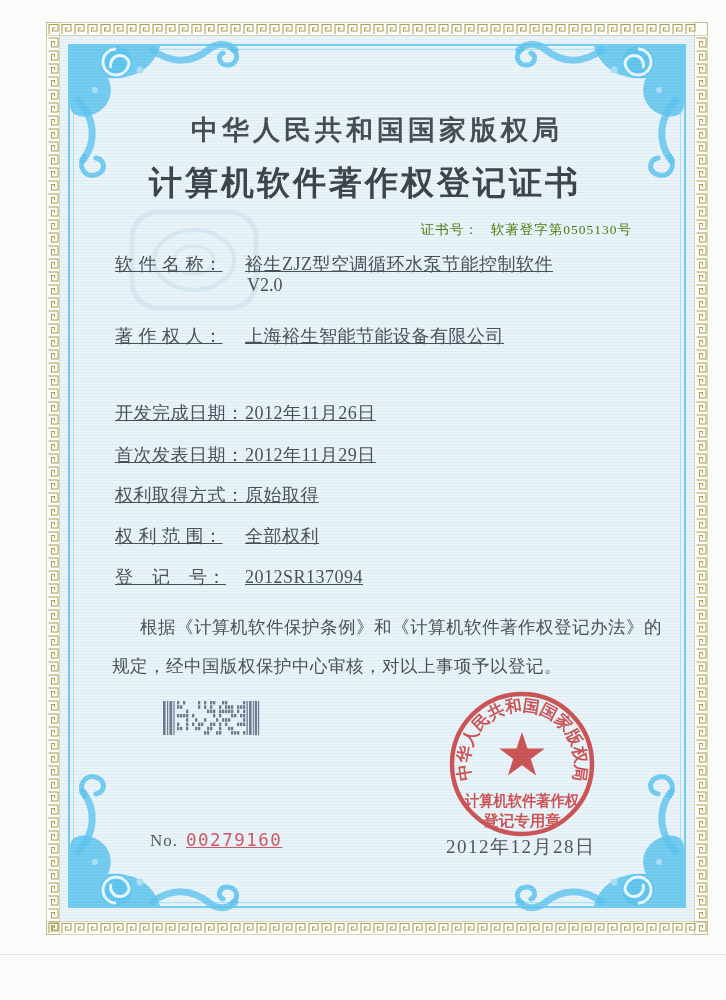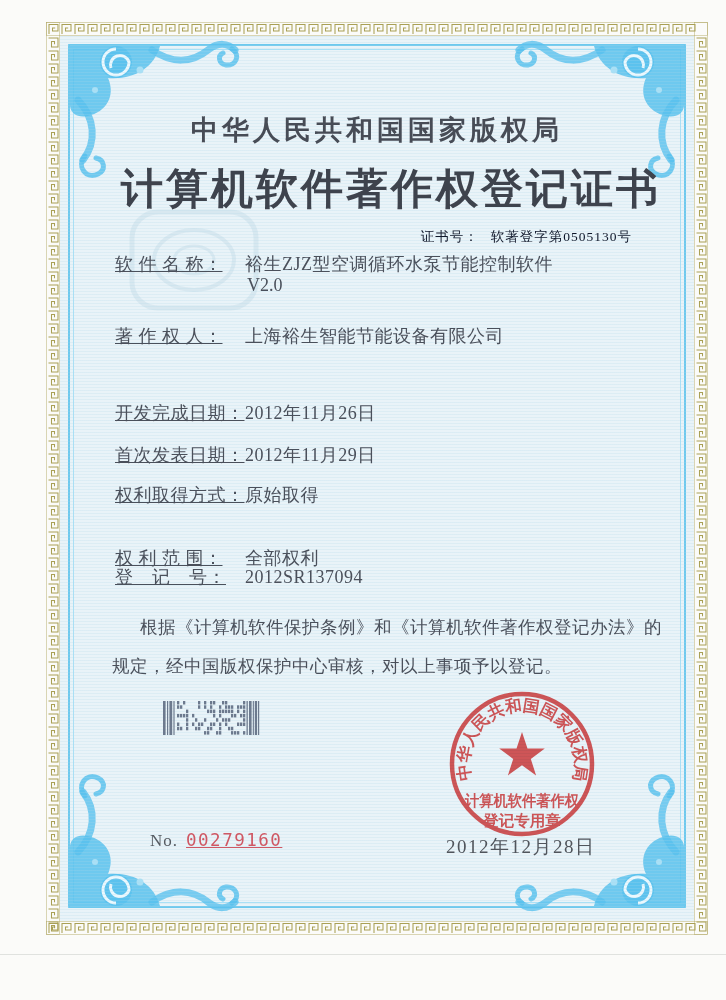--- a/index.html
+++ b/index.html
@@ -28,26 +28,26 @@
   .paper-texture{
     position:absolute;left:60px;top:36px;width:634px;height:885px;
     background:repeating-linear-gradient(180deg,rgba(173,214,231,.22) 0 1px,rgba(255,255,255,0) 1px 3px);
     pointer-events:none;
   }
   .scan-edge{position:absolute;left:0;top:954px;width:726px;height:1px;background:#d9dcd8;opacity:.8;}
 
   
   .txt{position:absolute;color:var(--ink,#4a505b);white-space:nowrap;}
   .authority{left:69px;top:112px;width:616px;text-align:center;font-size:27px;letter-spacing:4px;font-weight:600;color:#474c56;}
-  .cert-title{left:69px;top:161px;width:592px;text-align:right;font-size:42px;letter-spacing:3px;font-weight:bold;color:#3e434d;}
-  .certno-row{top:221px;right:94px;font-size:13.5px;color:#0f172a;letter-spacing:1px;margin-top:7px;}
+  .cert-title{left:69px;top:161px;width:592px;text-align:center;font-size:33px;letter-spacing:3px;font-weight:bold;color:#3e434d;}
+  .certno-row{top:221px;right:94px;font-size:13.5px;color:#4d7c0f;letter-spacing:1px;}
   .certno-row .val{margin-left:12px;}
   .field-row{left:115px;font-size:18px;}
   .field-row .lbl{display:inline-block;width:130px;letter-spacing:.5px;text-decoration:underline;}
-  .field-row .val{letter-spacing:.5px;}
+  .field-row .val{letter-spacing:.5px;text-decoration:underline;}
   .val2{left:247px;top:275px;font-size:18px;}
   .stmt{font-size:17.5px;letter-spacing:.5px;}
   .serial{top:830px;left:150px;font-size:17px;color:#565b62;letter-spacing:1px;}
   .serial .num{font-family:"DejaVu Sans Mono",monospace;color:var(--serial-red,#cf5864);font-size:17.5px;letter-spacing:1.5px;margin-left:8px;text-decoration:underline;}
   .issue-date{top:834px;left:446px;font-size:19px;letter-spacing:1.5px;color:#50555c;}
 
   
   .barcode{position:absolute;left:163px;top:701px;width:97px;height:34px;opacity:.88;}
 
   
@@ -357,21 +357,21 @@
 </div>
 <div class="txt field-row" style="top:401px">
   <span class="lbl">开发完成日期：</span><span class="val">2012年11月26日</span>
 </div>
 <div class="txt field-row" style="top:443px">
   <span class="lbl">首次发表日期：</span><span class="val">2012年11月29日</span>
 </div>
 <div class="txt field-row" style="top:483px">
   <span class="lbl">权利取得方式：</span><span class="val">原始取得</span>
 </div>
-<div class="txt field-row" style="top:546px">
+<div class="txt field-row" style="top:524px">
   <span class="lbl">权 利 范 围：</span><span class="val">全部权利</span>
 </div>
 <div class="txt field-row" style="top:565px">
   <span class="lbl">登　记　号：</span><span class="val">2012SR137094</span>
 </div>
 
 <div class="txt stmt" style="left:140px;top:615px">根据《计算机软件保护条例》和《计算机软件著作权登记办法》的</div>
 <div class="txt stmt" style="left:112px;top:654px">规定，经中国版权保护中心审核，对以上事项予以登记。</div>
 
 <svg class="barcode" viewBox="0 0 97 34" width="97" height="34">

